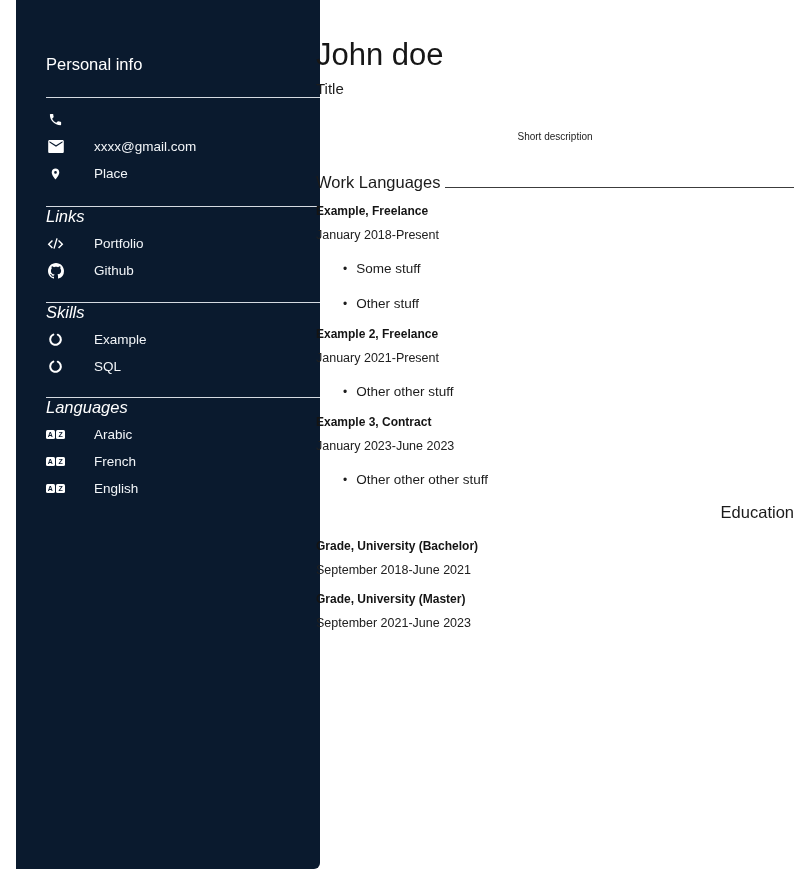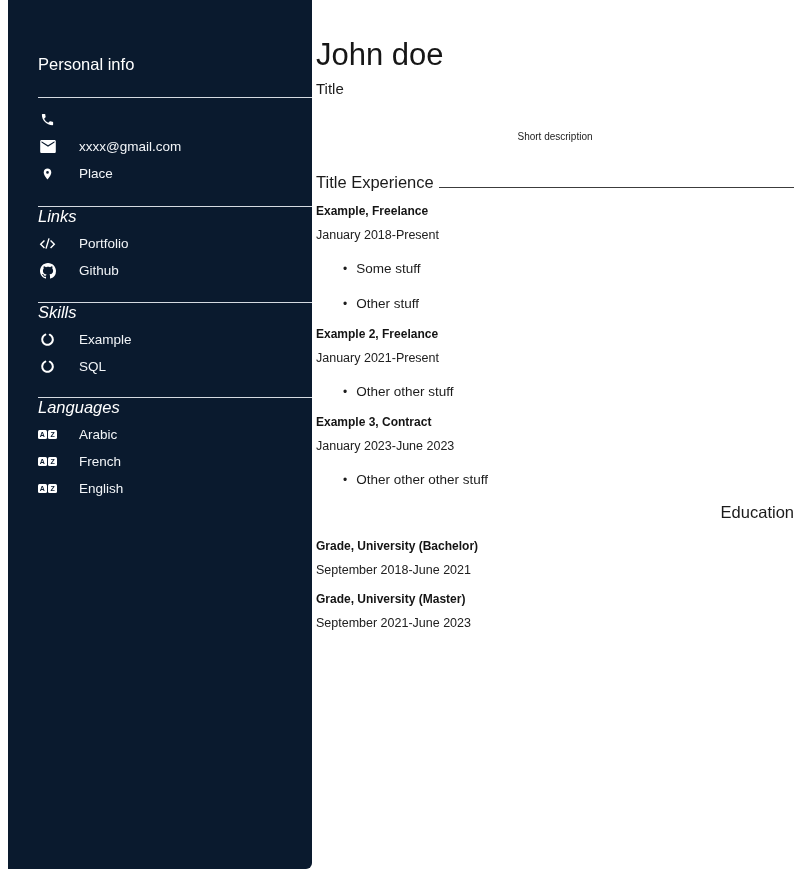--- a/index.html
+++ b/index.html
@@ -7,21 +7,21 @@
   body {
     width: 794px; height: 869px;
     background: #ffffff;
     font-family: "Liberation Sans", sans-serif;
     overflow: hidden;
     position: relative;
   }
 
   
   .sidebar {
-    position: absolute; left: 8px; top: 0;
+    position: absolute; left: 16px; top: 0;
     width: 304px; height: 869px;
     background: #0a1a2e;
     color: #ffffff;
     padding-left: 30px;
     border-bottom-right-radius: 6px;
   }
   .side-title {
     font-size: 16.5px; font-weight: 400;
     margin: 0; line-height: 19px;
   }
@@ -31,21 +31,21 @@
     border-top: 1px solid rgba(235, 240, 245, 0.9);
   }
   .hr-after-personal-title { margin-top: 23px; }
   .hr-after-contact { margin-top: 19px; }
   .hr-after-links { margin-top: 18px; }
   .hr-after-skills { margin-top: 17px; }
   .side-rows { margin-top: 8px; }
   .side-rows.tight { margin-top: 4px; }
   .side-row {
     display: flex; align-items: center;
-    height: 27px; gap: 22px;
+    height: 27px; gap: 29px;
   }
   .side-row .ic {
     width: 19px; display: flex;
     align-items: center; justify-content: center;
     flex: none;
   }
   .side-row .lbl { font-size: 13.5px; color: #f2f5f8; }
   .mt-section { margin-top: 0; font-style: italic; }
 
   .ic svg { display: block; fill: #ffffff; }
@@ -206,21 +206,21 @@
   </div>
 </aside>
 
 <main class="main">
 
   <h1 class="name">John doe</h1>
   <div class="job-title">Title</div>
   <div class="description">Short description</div>
 
   <div class="sec">
-    <span class="sec-label">Title Experience</span>
+    <span class="sec-label">Work Languages</span>
     <span class="sec-rule"></span>
   </div>
 
   <div class="entry-title">Example, Freelance</div>
   <div class="entry-dates">January 2018-Present</div>
   <div class="bullet">
     <span class="dot">•</span>
     <span>Some stuff</span>
   </div>
   <div class="bullet">

